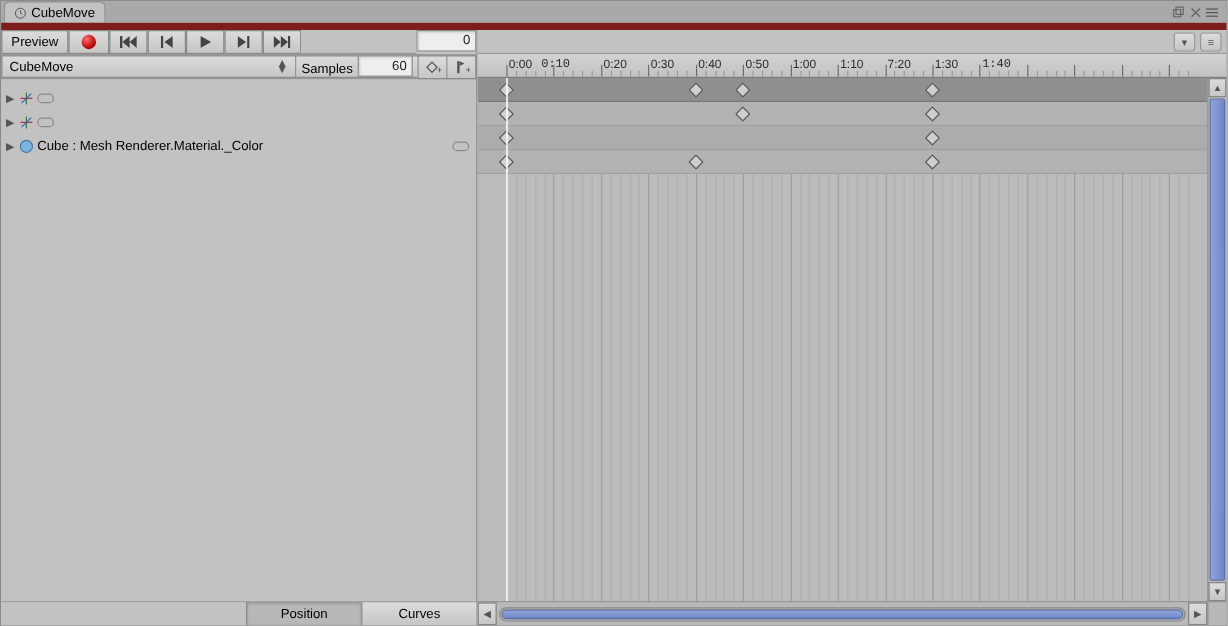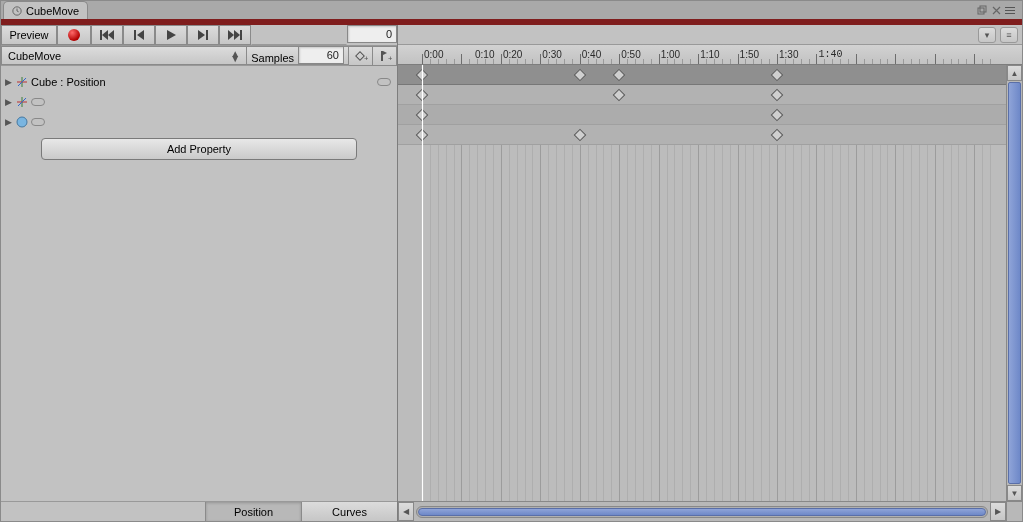--- a/index.html
+++ b/index.html
@@ -201,49 +201,44 @@
       <div class="props">
         <div class="prop-row">
           <span class="tri">▶</span>
           <span class="picon">
             <svg width="12" height="12" viewBox="0 0 12 12">
                 <path d="M6 1 L6 11" stroke="#3a7d3a"></path>
                 <path d="M1 6 L11 6" stroke="#b33"></path>
                 <path d="M2 10 L10 2" stroke="#36c"></path>
               </svg>
           </span>
-          <span class="plabel">Cube : Position</span>
           <span class="pmark"></span>
         </div>
         <div class="prop-row">
           <span class="tri">▶</span>
           <span class="picon">
             <svg width="12" height="12" viewBox="0 0 12 12">
                 <path d="M6 1 L6 11" stroke="#3a7d3a"></path>
                 <path d="M1 6 L11 6" stroke="#b33"></path>
                 <path d="M2 10 L10 2" stroke="#36c"></path>
               </svg>
           </span>
           <span class="pmark"></span>
         </div>
         <div class="prop-row">
           <span class="tri">▶</span>
           <span class="picon">
             <svg width="12" height="12" viewBox="0 0 12 12">
                 <circle cx="6" cy="6" r="5" fill="#7ab5e0" stroke="#4678a0"></circle>
               </svg>
           </span>
+          <span class="plabel">Cube : Mesh Renderer.Material._Color</span>
           <span class="pmark"></span>
         </div>
 
-        <div class="add-prop-wrap">
-          <div class="add-prop">
-            <span>Add Property</span>
-          </div>
-        </div>
       </div>
 
       <div class="left-bottom">
         <div class="spacer2"></div>
         <div class="mode-btn active">
             <span>Position</span>
           </div>
         <div class="mode-btn">
             <span>Curves</span>
           </div>
@@ -325,28 +320,28 @@
           <div class="tick minor" style="left: 528.938px;"></div>
           <div class="tick major" style="left: 536.828px;"></div>
           <div class="tick minor" style="left: 544.717px;"></div>
           <div class="tick minor" style="left: 552.607px;"></div>
           <div class="tick minor" style="left: 560.497px;"></div>
           <div class="tick minor" style="left: 568.386px;"></div>
           <div class="tick major" style="left: 576.276px;"></div>
           <div class="tick minor" style="left: 584.166px;"></div>
           <div class="tick minor" style="left: 592.055px;"></div>
           <div class="tlabel" style="left: 26px;">0:00</div>
-          <div class="tlabel" style="left: 77px;">0:10</div>
+          <div class="tlabel" style="left: 53px; font-family: Liberation Mono, monospace;">0:10</div>
           <div class="tlabel" style="left: 104.897px; margin-top: 32px;">0:20</div>
           <div class="tlabel" style="left: 144.345px;">0:30</div>
           <div class="tlabel" style="left: 183.793px;">0:40</div>
           <div class="tlabel" style="left: 223.241px;">0:50</div>
           <div class="tlabel" style="left: 262.69px;">1:00</div>
           <div class="tlabel" style="left: 302.138px;">1:10</div>
-          <div class="tlabel" style="left: 341.586px;">1:50</div>
+          <div class="tlabel" style="left: 341.586px;">7:20</div>
           <div class="tlabel" style="left: 381.034px;">1:30</div>
           <div class="tlabel" style="left: 420.483px; font-family: Liberation Mono, monospace;">1:40</div>
         </div>
 
       <div class="timeline-body">
         <div class="tracks" id="tracks">
             <div class="grid-v major" style="left: 24px;"></div>
             <div class="grid-v" style="left: 31.8897px;"></div>
             <div class="grid-v" style="left: 39.7793px;"></div>
             <div class="grid-v" style="left: 47.669px;"></div>

